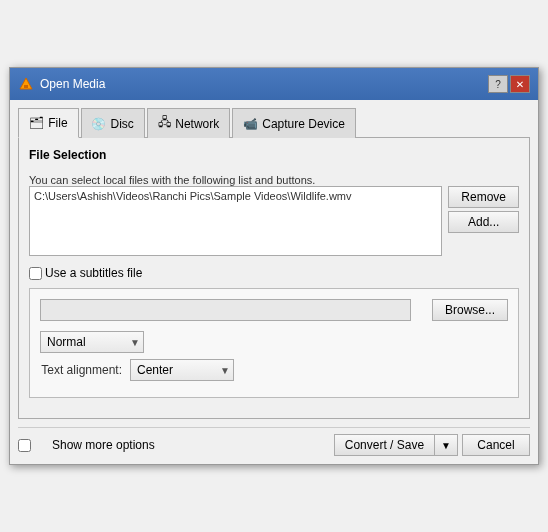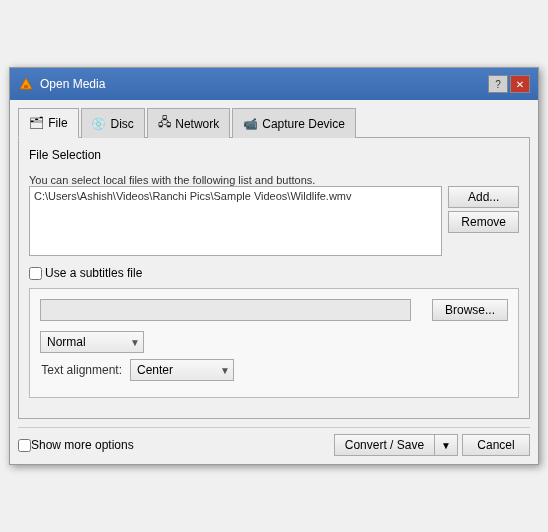--- a/index.html
+++ b/index.html
@@ -95,21 +95,21 @@
     
     .tab-content {
       border: 1px solid #aaa;
       border-top: none;
       padding: 10px;
       background: #f0f0f0;
     }
     
     .section-label {
       font-size: 12px;
-      font-weight: normal;
+      font-weight: bold;
       margin-bottom: 12px;
     }
     .section-desc {
       font-size: 11px;
       color: #333;
     }
     .file-selection-row {
       display: flex;
       gap: 6px;
       align-items: flex-start;
@@ -210,21 +210,21 @@
       display: flex;
       align-items: center;
       justify-content: space-between;
       margin-top: 8px;
       padding-top: 6px;
       border-top: 1px solid #ccc;
     }
     .show-more-row {
       display: flex;
       align-items: center;
-      gap: 0;
+      gap: 21px;
     }
     .bottom-buttons {
       display: flex;
       gap: 4px;
       align-items: center;
     }
     .btn-split {
       display: flex;
       align-items: stretch;
     }
@@ -288,22 +288,22 @@
     <div class="tab-content">
 
       <div class="section-label">File Selection</div>
       <div class="section-desc">You can select local files with the following list and buttons.</div>
 
       <div class="file-selection-row">
         <div class="file-list-box">
           <div>C:\Users\Ashish\Videos\Ranchi Pics\Sample Videos\Wildlife.wmv</div>
         </div>
         <div class="file-buttons">
+          <button class="btn">Remove</button>
           <button class="btn">Add...</button>
-          <button class="btn">Remove</button>
         </div>
       </div>
 
       <div class="subtitle-row">
         <input type="checkbox" style="">
         <label>Use a subtitles file</label>
       </div>
 
       <div class="subtitle-panel">
         <div class="subtitle-browse-row">

